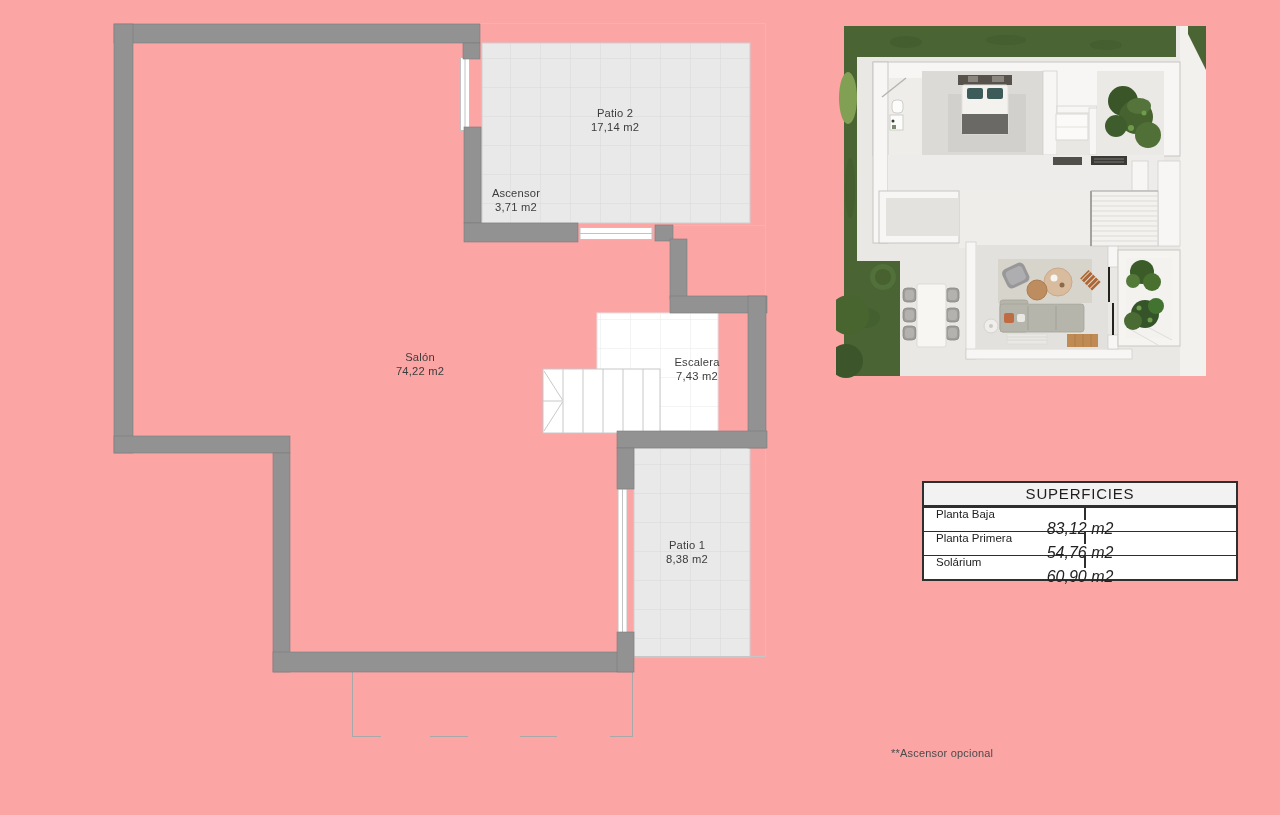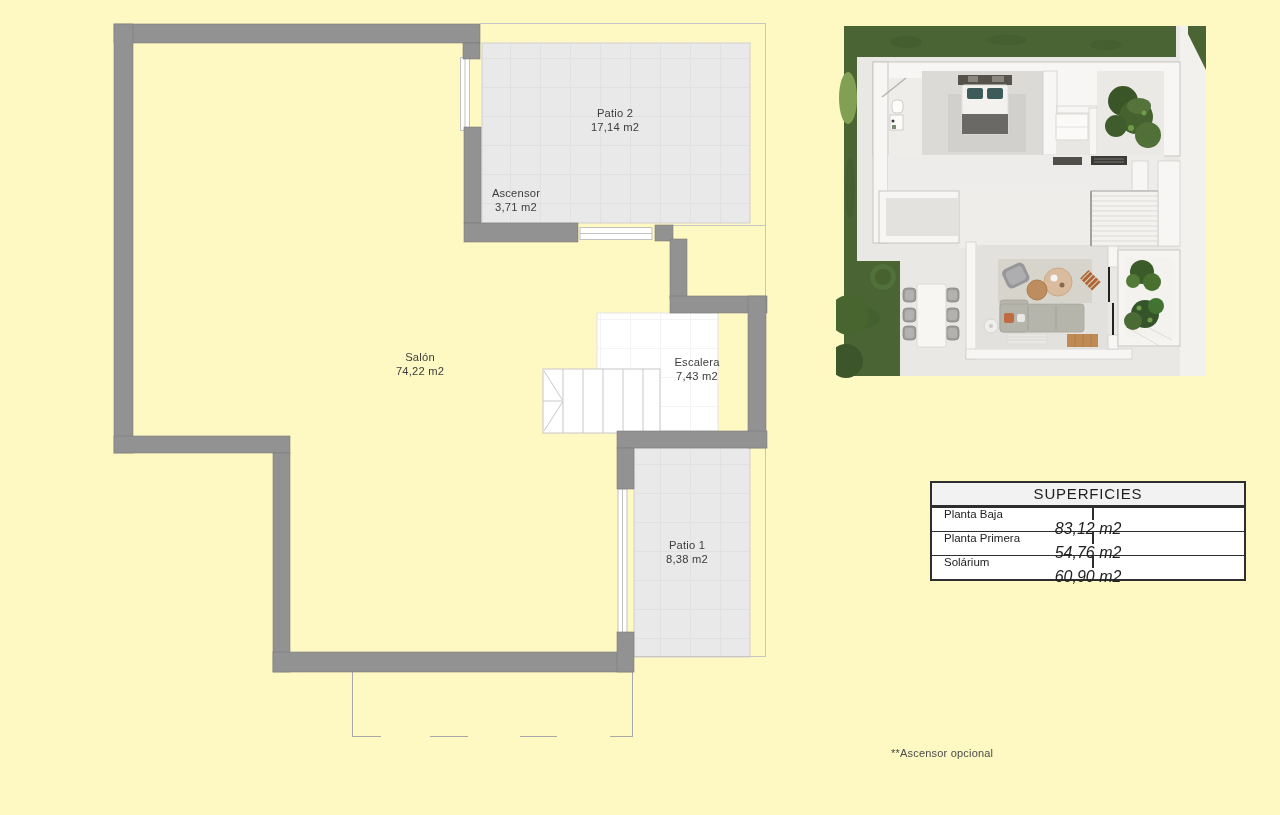--- a/index.html
+++ b/index.html
@@ -1,20 +1,20 @@
 <!DOCTYPE html>
 <html><head>
 <meta charset="utf-8">
 <style>
   html,body{margin:0;padding:0;background:#ffffff;}
-  .page{position:relative;width:1280px;height:815px;background:#fef9c3;overflow:hidden;
+  .page{position:relative;width:1280px;height:815px;background:#fca5a5;overflow:hidden;
         font-family:"Liberation Sans", sans-serif;}
   .plan-svg{position:absolute;left:0;top:0;}
   .render-svg{position:absolute;left:836px;top:18px;}
-  .sup-table{position:absolute;left:922px;top:481px;width:312px;border:2px solid #2e2e2e;background:#ffffff;margin-left:8px;}
+  .sup-table{position:absolute;left:922px;top:481px;width:312px;border:2px solid #2e2e2e;background:#ffffff;}
   .sup-header{height:22px;line-height:22px;text-align:center;font-size:15px;letter-spacing:0.8px;
               color:#1e1e1e;background:#f2f2f2;border-bottom:3px solid #2e2e2e;}
   .sup-row{display:flex;height:23px;border-bottom:1px solid #2e2e2e;flex-direction:column;}
   .sup-row:last-child{border-bottom:none;}
   .sup-label{width:148px;border-right:2px solid #2e2e2e;display:flex;align-items:center;
              padding-left:12px;font-size:11.5px;color:#222;}
   .sup-value{flex:1;display:flex;align-items:center;justify-content:center;font-size:16px;color:#222;font-style:italic;}
   .footnote{position:absolute;left:891px;top:747px;font-size:11px;color:#4b4b4b;letter-spacing:0.2px;text-align:right;}
   text{font-family:"Liberation Sans", sans-serif;}
 </style>

